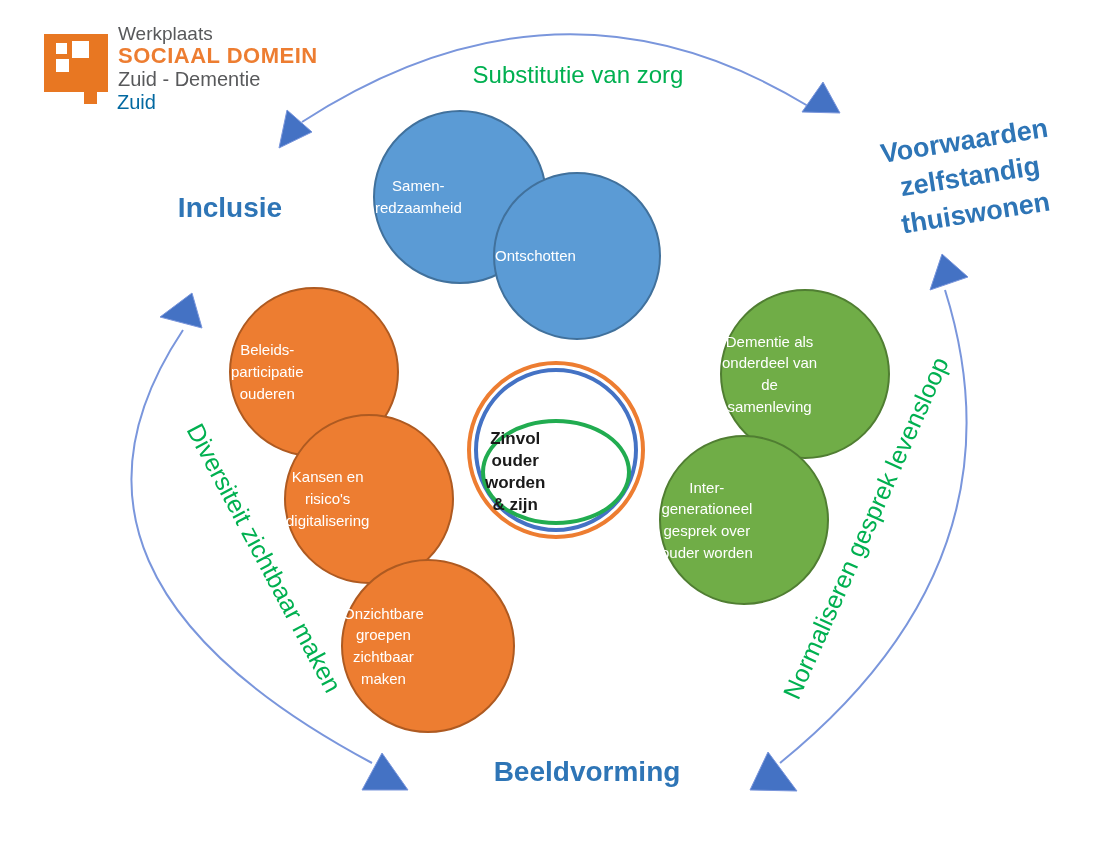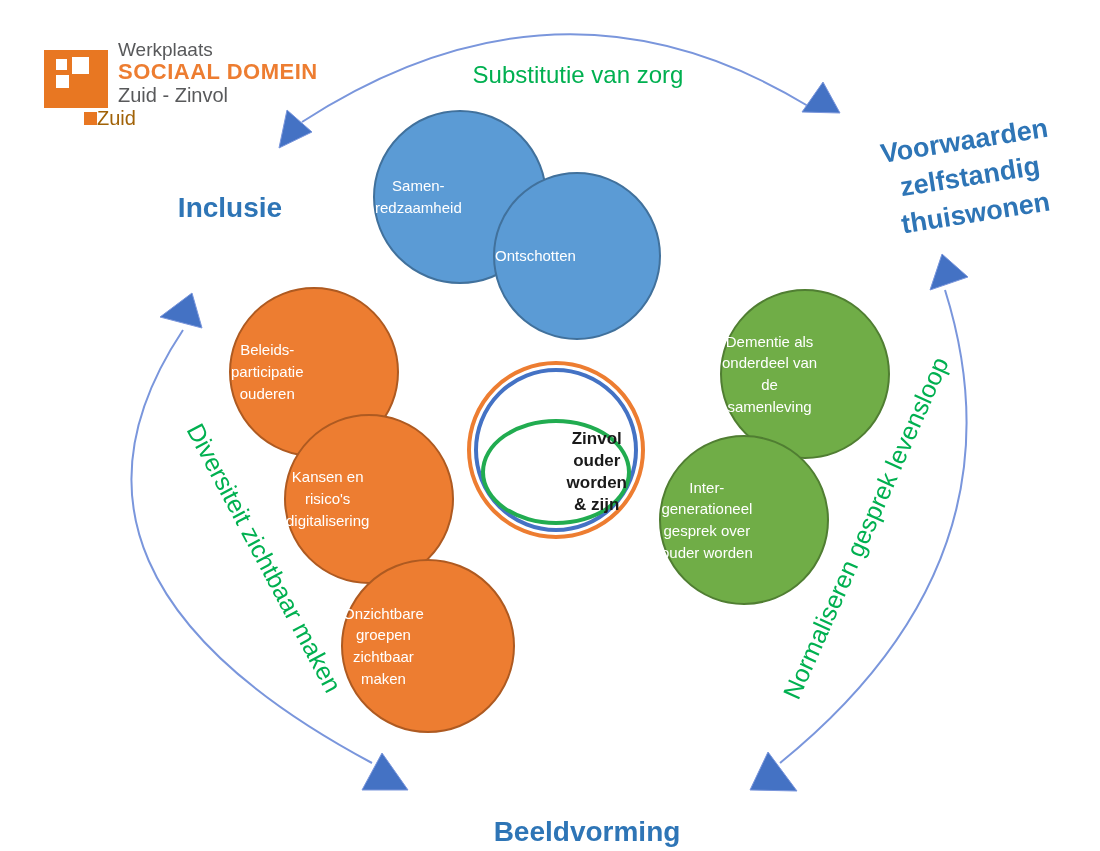--- a/index.html
+++ b/index.html
@@ -3,62 +3,62 @@
 <meta charset="utf-8">
 <style>
   html,body { margin:0; padding:0; background:#ffffff; }
   .stage {
     position:relative; width:1100px; height:851px; background:#ffffff;
     overflow:hidden; font-family:"Liberation Sans", sans-serif;
   }
   svg.arrows { position:absolute; left:0; top:0; width:1100px; height:851px; }
 
   
-  .logo { position:absolute; left:12px; top:40px; display:flex; gap:10px;padding-left:32px; }
+  .logo { position:absolute; left:12px; top:24px; display:flex; gap:10px;padding-left:32px; }
   .logo-icon { position:relative; width:64px; height:58px; background:#E87722; margin-top:10px; flex:0 0 auto; }
   .logo-icon .px { position:absolute; background:#ffffff; }
   .px-a { left:12px; top:9px;  width:11px; height:11px; }
   .px-b { left:28px; top:7px;  width:17px; height:17px; }
   .px-c { left:12px; top:25px; width:13px; height:13px; }
   .logo-text { display:flex; flex-direction:column; }
   .logo-line1 { font-size:19px; color:#58595B; line-height:1.05; }
   .logo-line2 { font-size:22px; font-weight:700; color:#ED7D31; letter-spacing:0.5px; line-height:1.1; }
   .logo-line3 { font-size:20px; color:#58595B; line-height:1.15; }
-  .logo-line4 { display:flex; align-items:center; gap:0; margin-left:-34px; font-size:20px; color:#a16207; line-height:1.15; }
+  .logo-line4 { display:flex; align-items:flex-start; gap:20px; margin-left:-34px; font-size:20px; color:#0369a1; line-height:1.15; }
   .logo-bullet { width:13px; height:13px; background:#E87722; flex:0 0 auto; }
 
   
   .circle {
     position:absolute; border-radius:50%; box-sizing:border-box;
     display:flex; align-items:center; justify-content:flex-start;
     text-align:center; color:#ffffff; font-size:15px; line-height:1.45;
   }
   .circle span { white-space:pre-line; }
   .c-blue   { background:#5B9BD5; border:2px solid #41719C; }
   .c-orange { background:#ED7D31; border:2px solid #AE5A21; }
   .c-green  { background:#70AD47; border:2px solid #507E32; }
 
   
   .ring-orange {
     position:absolute; left:467px; top:361px; width:178px; height:178px;
     border:4px solid #ED7D31; border-radius:50%; box-sizing:border-box;
   }
   .ring-blue  { position:absolute; inset:3px; border:4px solid #4472C4; border-radius:50%; }
   .ring-green { position:absolute; inset:3px; border:4px solid #21AC50; border-radius:50%;
-                display:flex; align-items:center; justify-content:flex-end;margin-top:44px; }
+                display:flex; align-items:center; justify-content:flex-start;margin-top:44px; }
   .center-text { font-weight:700; color:#1a1a1a; font-size:17px; line-height:1.3;
                  text-align:center; white-space:pre-line; }
 
   
   .lbl { position:absolute; white-space:nowrap; }
   .lbl-top       { left:578px; top:75px;  transform:translate(-50%,-50%); color:#00B050; font-size:24px; }
   .lbl-left      { left:230px; top:208px; transform:translate(-50%,-50%); color:#2E75B6; font-size:28px; font-weight:700; }
   .lbl-right     { left:970px; top:177px; transform:translate(-50%,-50%) rotate(-9deg); color:#2E75B6;
                    font-size:27px; font-weight:700; line-height:1.35; text-align:center; white-space:pre-line; }
-  .lbl-bottom    { left:587px; top:832px; transform:translate(-50%,-50%); color:#2E75B6; font-size:28px; font-weight:700; }
+  .lbl-bottom    { left:587px; top:772px; transform:translate(-50%,-50%); color:#2E75B6; font-size:28px; font-weight:700; }
   .lbl-left-arc  { left:264px; top:558px; transform:translate(-50%,-50%) rotate(62deg);  color:#00B050; font-size:25px; }
   .lbl-right-arc { left:866px; top:528px; transform:translate(-50%,-50%) rotate(-66deg); color:#00B050; font-size:25px; }
 </style>
 </head>
 <body>
 
 <div class="stage">
 
   <svg class="arrows" viewBox="0 0 1100 851">
     <path d="M 302 122 Q 560 -45 808 106" fill="none" stroke="#7A96DC" stroke-width="2"></path>
@@ -74,21 +74,21 @@
 
   <div class="logo">
     <div class="logo-icon">
       <div class="px px-a"></div>
       <div class="px px-b"></div>
       <div class="px px-c"></div>
     </div>
     <div class="logo-text">
       <div class="logo-line1">Werkplaats</div>
       <div class="logo-line2">SOCIAAL DOMEIN</div>
-      <div class="logo-line3">Zuid - Zinvol</div>
+      <div class="logo-line3">Zuid - Dementie</div>
       <div class="logo-line4">
         <span class="logo-bullet"></span>
         <span>Zuid</span>
       </div>
     </div>
   </div>
 
   <div class="lbl lbl-top">Substitutie van zorg</div>
   <div class="lbl lbl-left">Inclusie</div>
   <div class="lbl lbl-right">Voorwaarden

